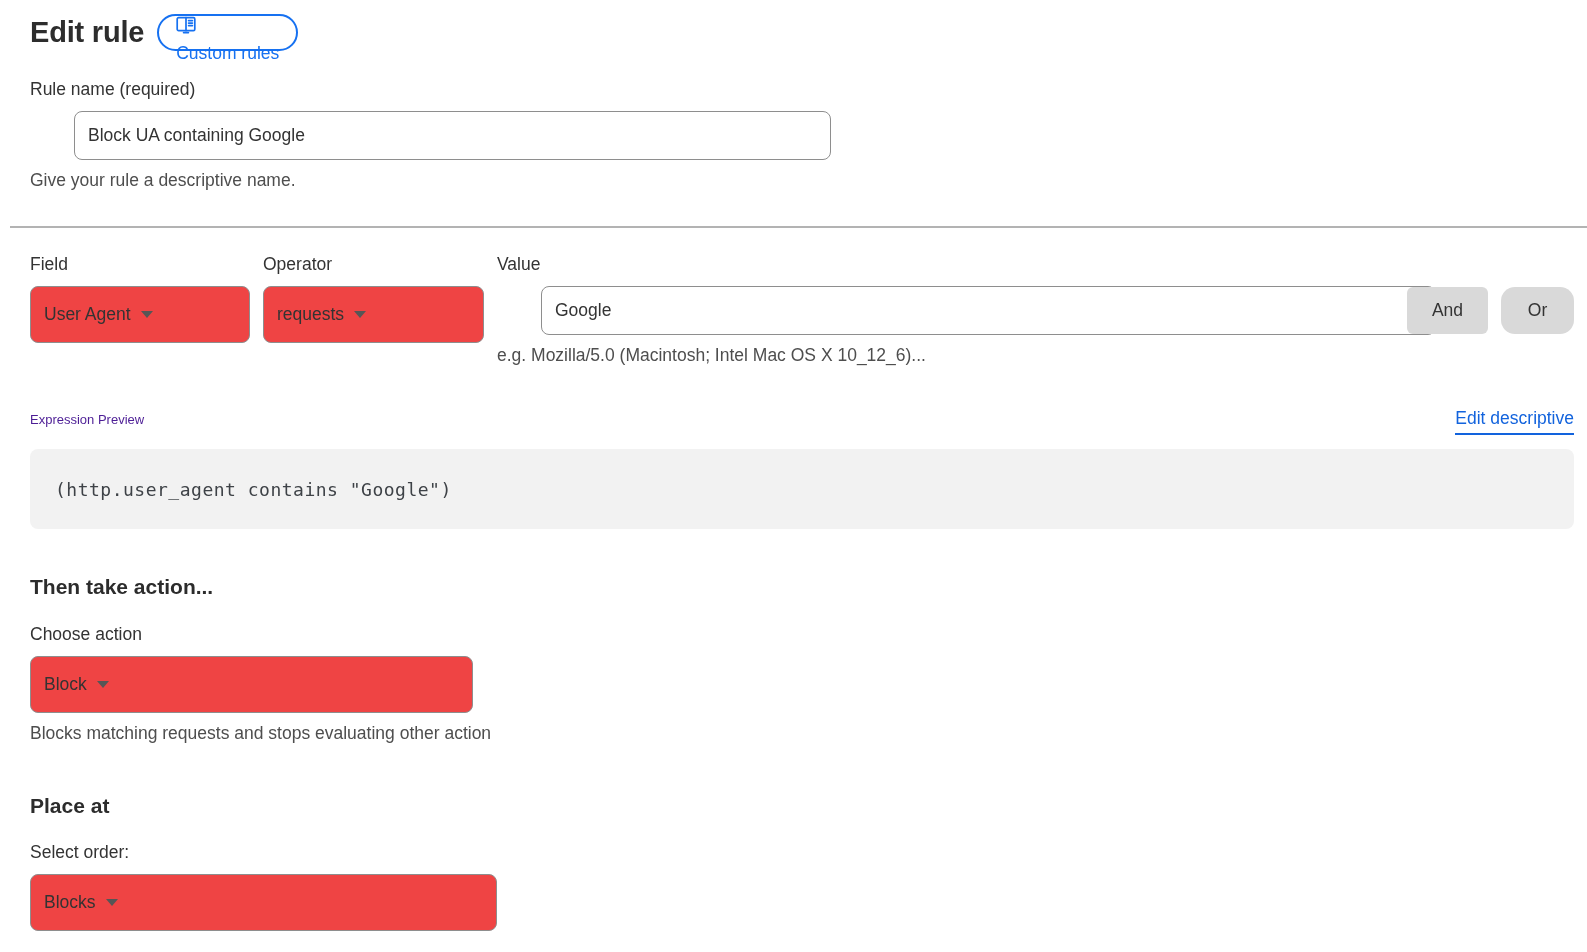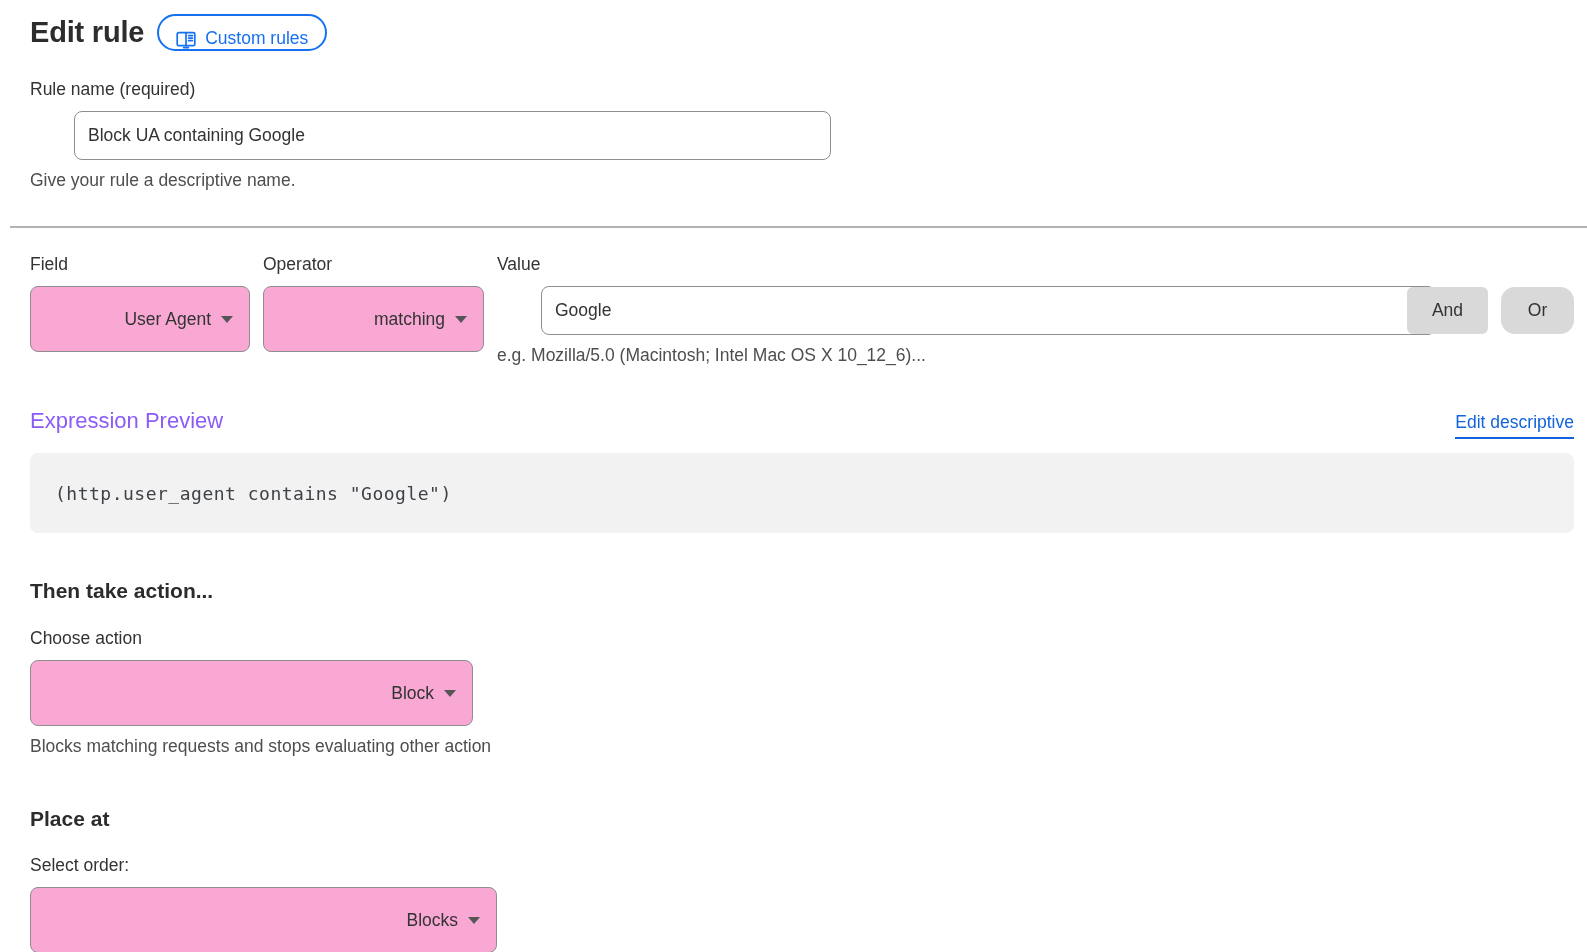--- a/index.html
+++ b/index.html
@@ -14,22 +14,23 @@
   .page { padding: 14px 13px 0 30px; width: 100%; height: 100%; }
 
   
   .header { display: flex; align-items: center; gap: 13px; }
   .page-title { font-size: 29px; font-weight: 700; color: #2d2d2d; margin: 0; letter-spacing: -0.2px; }
   .pill {
     height: 37px; border-radius: 19px;
     border: 2px solid #1671f1; color: #1671f1;
     background: #ffffff; padding: 0 17px;
     font-size: 17.5px; font-family: inherit;
-    display: inline-flex; align-items: flex-end; gap: 9px;
+    display: inline-flex; align-items: flex-start; gap: 9px;
     cursor: pointer;
+    flex-direction: column;
   }
   .pill svg { display: block; }
 
   
   .lbl { font-size: 17.5px; color: #333333; display: block; margin-bottom: 11px; }
   .help { font-size: 17.5px; color: #4e4e4e; margin-top: 10px; }
 
   
   .text-input {
     height: 49px; border: 1px solid #8e8e8e; border-radius: 8px;
@@ -51,36 +52,36 @@
   .btn-gray {
     height: 47px; border: none; border-radius: 6px;
     background: #d9d9d9; color: #333333;
     font-size: 17.5px; font-family: inherit; cursor: pointer;
   }
   .btn-and { width: 81px; }
   .btn-or  { width: 73px; border-radius: 14px; }
 
   
   .select {
-    height: 66px; border: 1px solid #8e8e8e; border-radius: 8px;
-    background: #f9a8d4; display: flex; align-items: center;
-    justify-content: flex-end; padding: 0 16px 0 13px;
+    height: 57px; border: 1px solid #8e8e8e; border-radius: 8px;
+    background: #ef4444; display: flex; align-items: center;
+    justify-content: flex-start; padding: 0 16px 0 13px;
     font-size: 17.5px; color: #333333; cursor: pointer;
   }
   .caret {
     width: 0; height: 0; flex: 0 0 auto; margin-left: 10px;
     border-left: 6.5px solid transparent;
     border-right: 6.5px solid transparent;
     border-top: 7.5px solid #565656;
   }
 
   
   .expr { margin-top: 42px; }
   .expr-head { display: flex; justify-content: space-between; align-items: baseline; }
-  .expr-label { font-size: 22px; color: #8b5cf6; }
+  .expr-label { font-size: 13px; color: #4c1d95; }
   .link {
     color: #1263dd; font-size: 17.5px; text-decoration: none;
     border-bottom: 2px solid #1263dd; padding-bottom: 4px; cursor: pointer;
   }
   .code-box {
     margin-top: 14px; background: #f2f2f2; border-radius: 8px;
     padding: 30px 25px 29px;
     font-family: "DejaVu Sans Mono", "Liberation Mono", monospace;
     font-size: 18px; color: #3e4247; letter-spacing: 0.5px;
   }
@@ -129,21 +130,21 @@
       <div class="col-field">
         <label class="lbl">Field</label>
         <div class="select">
           <span>User Agent</span>
           <span class="caret"></span>
         </div>
       </div>
       <div class="col-op">
         <label class="lbl">Operator</label>
         <div class="select">
-          <span>matching</span>
+          <span>requests</span>
           <span class="caret"></span>
         </div>
       </div>
       <div class="col-value">
         <label class="lbl">Value</label>
         <input type="text" class="text-input" value="Google" style="">
         <div class="help">e.g. Mozilla/5.0 (Macintosh; Intel Mac OS X 10_12_6)...</div>
       </div>
       <div class="and-or">
         <button class="btn-gray btn-and">And</button>

